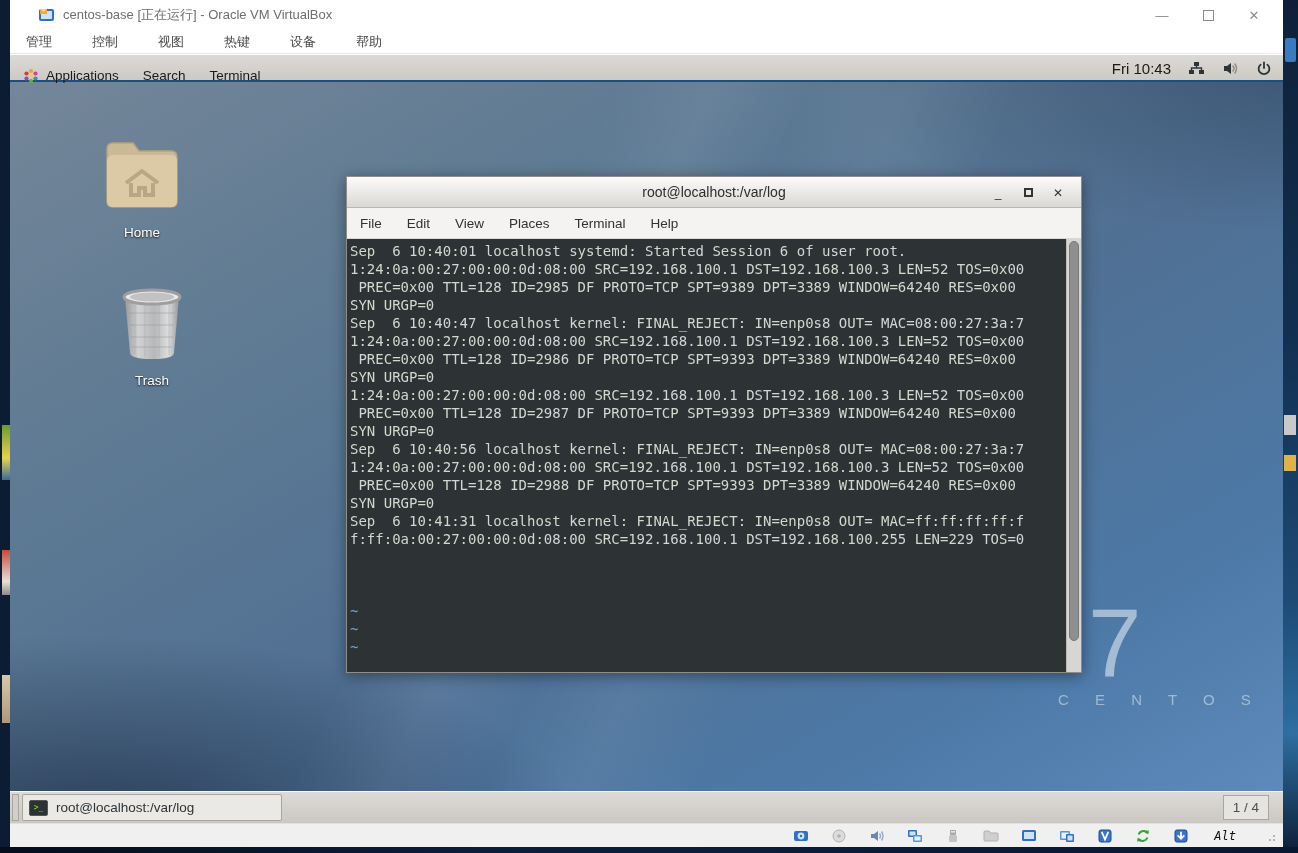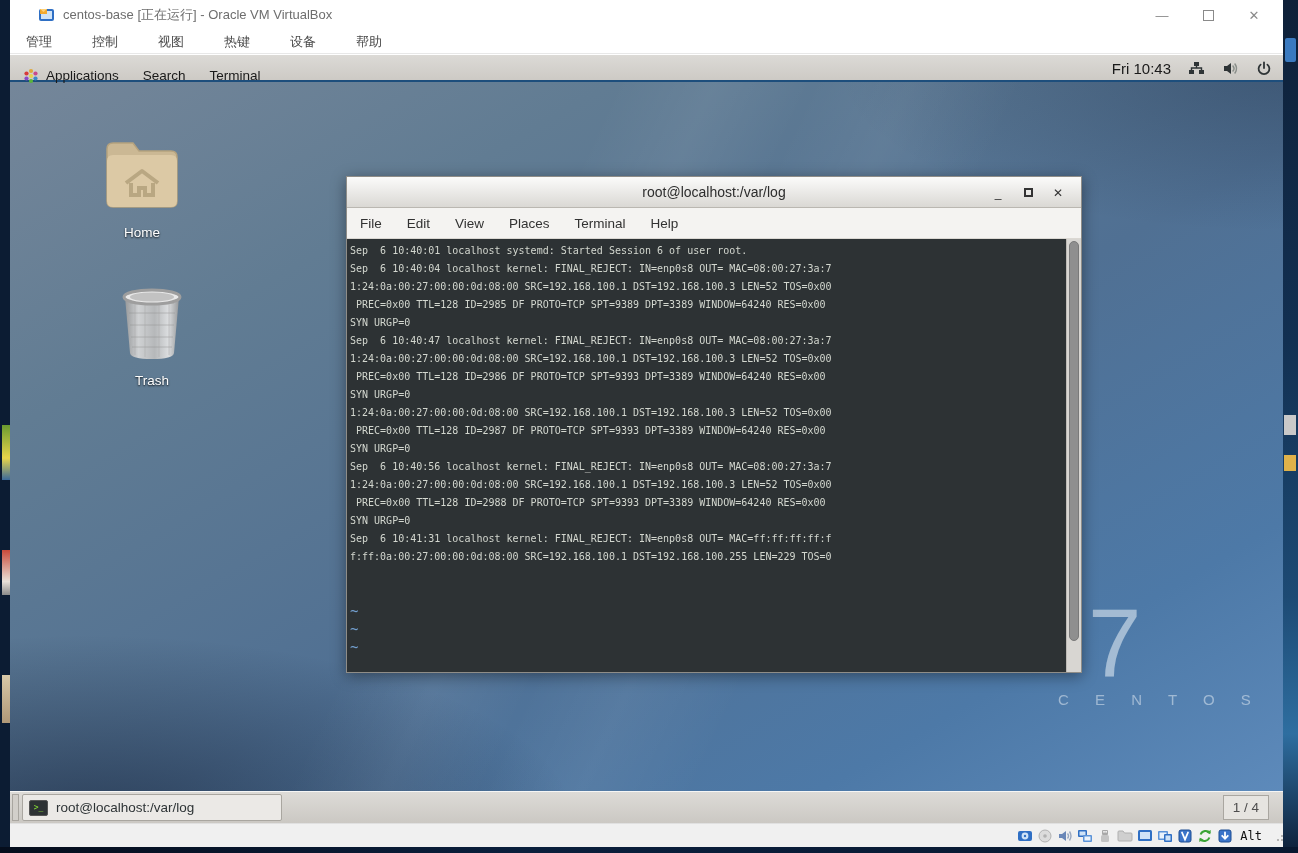--- a/index.html
+++ b/index.html
@@ -55,42 +55,42 @@
   .term-titlebar { position:relative; height:31px; background:linear-gradient(180deg,#fbfbfa,#dad8d4);
     border-bottom:1px solid #bab7b1; display:flex; align-items:center; justify-content:center; }
   .term-title { font-size:14px; color:#2d2d2d; }
   .term-controls { position:absolute; right:8px; top:0; height:31px; display:flex; align-items:center; }
   .term-btn { width:30px; height:26px; display:flex; align-items:center; justify-content:center; font-size:12px; color:#333; cursor:default; }
   .term-max-glyph { width:9px; height:9px; border:2px solid #333; display:inline-block; }
   .term-menubar { height:31px; background:#f4f3f1; border-bottom:1px solid #dbd8d3; display:flex; align-items:center; gap:25px; padding-left:13px; }
   .term-menu-item { font-size:13.5px; color:#323232; cursor:default; }
   .term-body { position:relative; height:433px; background:#2d3234; overflow:hidden; }
   .term-lines { position:absolute; left:3px; top:3px; right:18px; }
-  .term-line { font-family:"DejaVu Sans Mono",monospace; font-size:10px; line-height:18px; height:18px; white-space:pre; color:#d3d7cf; }
+  .term-line { font-family:"DejaVu Sans Mono",monospace; font-size:14px; line-height:18px; height:18px; white-space:pre; color:#d3d7cf; }
   .term-tildes { position:absolute; left:3px; top:363px; }
   .term-tilde { font-family:"DejaVu Sans Mono",monospace; font-size:14px; line-height:18px; height:18px; color:#729fcf; }
   .term-scrollbar { position:absolute; right:0; top:0; width:15px; height:433px; background:#d8d6d2; border-left:1px solid #bdbab5; }
   .term-thumb { position:absolute; left:2px; top:2px; width:10px; height:400px; background:#8f8f8f; border-radius:6px; border:1px solid #7a7a7a; }
 
   
   .gnome-panel-bottom { position:absolute; left:0; top:736px; width:100%; height:32px;
     background:linear-gradient(180deg,#dddbd7,#cbc8c3); border-top:1px solid #f6f6f5; }
   .show-desktop { position:absolute; left:2px; top:2px; width:7px; height:27px; background:#d2cfca; border:1px solid #a9a6a0; }
   .task-button { position:absolute; left:12px; top:2px; width:260px; height:27px; background:#ebe9e6;
     border:1px solid #a9a6a0; border-radius:2px; display:flex; align-items:center; gap:8px; padding-left:6px; cursor:default; }
   .task-label { font-size:13.5px; color:#2e3436; white-space:nowrap; overflow:hidden; }
   .task-term-icon { width:19px; height:16px; background:#2d3234; border-radius:2px; border:1px solid #555;
     color:#8ae234; font-size:8px; line-height:14px; text-align:center; font-family:"DejaVu Sans Mono",monospace; }
   .pager { position:absolute; right:14px; top:3px; width:46px; height:25px; background:#e6e4e0;
     border:1px solid #a9a6a0; display:flex; align-items:center; justify-content:center; font-size:13.5px; color:#4d4d4d; }
 
   
   .vbox-statusbar { position:absolute; left:0; top:823px; width:1273px; height:24px; background:#f0f0f0;
     border-top:1px solid #e0e0e0; }
-  .status-icons { position:absolute; right:0; top:0; height:24px; display:flex; align-items:center; gap:3px; }
+  .status-icons { position:absolute; right:8px; top:0; height:24px; display:flex; align-items:center; gap:21px;font-style:italic; }
   .sicon { width:17px; height:17px; display:flex; align-items:center; justify-content:center; }
   .hostkey { font-family:"DejaVu Sans Mono",monospace; font-size:12px; color:#111; margin:0 4px; }
   .grip { width:10px; height:10px; margin-left:4px; position:relative; }
   .grip i { position:absolute; width:2px; height:2px; background:#b5b5b5; }
 
   .bottom-strip { position:absolute; left:0; bottom:0; width:100%; height:6px; background:linear-gradient(90deg,#050d1c,#0a1f3c 40%,#081830); }
 </style>
 </head>
 <body>
 
@@ -236,21 +236,20 @@
           <span class="term-menu-item">Edit</span>
           <span class="term-menu-item">View</span>
           <span class="term-menu-item">Places</span>
           <span class="term-menu-item">Terminal</span>
           <span class="term-menu-item">Help</span>
         </div>
       <div class="term-body">
         <div class="term-lines">
 
         <div class="term-line">Sep  6 10:40:01 localhost systemd: Started Session 6 of user root.</div>
-            <div class="term-line">Sep  6 10:40:04 localhost kernel: FINAL_REJECT: IN=enp0s8 OUT= MAC=08:00:27:3a:7</div>
             <div class="term-line">1:24:0a:00:27:00:00:0d:08:00 SRC=192.168.100.1 DST=192.168.100.3 LEN=52 TOS=0x00</div>
             <div class="term-line"> PREC=0x00 TTL=128 ID=2985 DF PROTO=TCP SPT=9389 DPT=3389 WINDOW=64240 RES=0x00</div>
             <div class="term-line">SYN URGP=0</div>
             <div class="term-line">Sep  6 10:40:47 localhost kernel: FINAL_REJECT: IN=enp0s8 OUT= MAC=08:00:27:3a:7</div>
             <div class="term-line">1:24:0a:00:27:00:00:0d:08:00 SRC=192.168.100.1 DST=192.168.100.3 LEN=52 TOS=0x00</div>
             <div class="term-line"> PREC=0x00 TTL=128 ID=2986 DF PROTO=TCP SPT=9393 DPT=3389 WINDOW=64240 RES=0x00</div>
             <div class="term-line">SYN URGP=0</div>
             <div class="term-line">1:24:0a:00:27:00:00:0d:08:00 SRC=192.168.100.1 DST=192.168.100.3 LEN=52 TOS=0x00</div>
             <div class="term-line"> PREC=0x00 TTL=128 ID=2987 DF PROTO=TCP SPT=9393 DPT=3389 WINDOW=64240 RES=0x00</div>
             <div class="term-line">SYN URGP=0</div>

